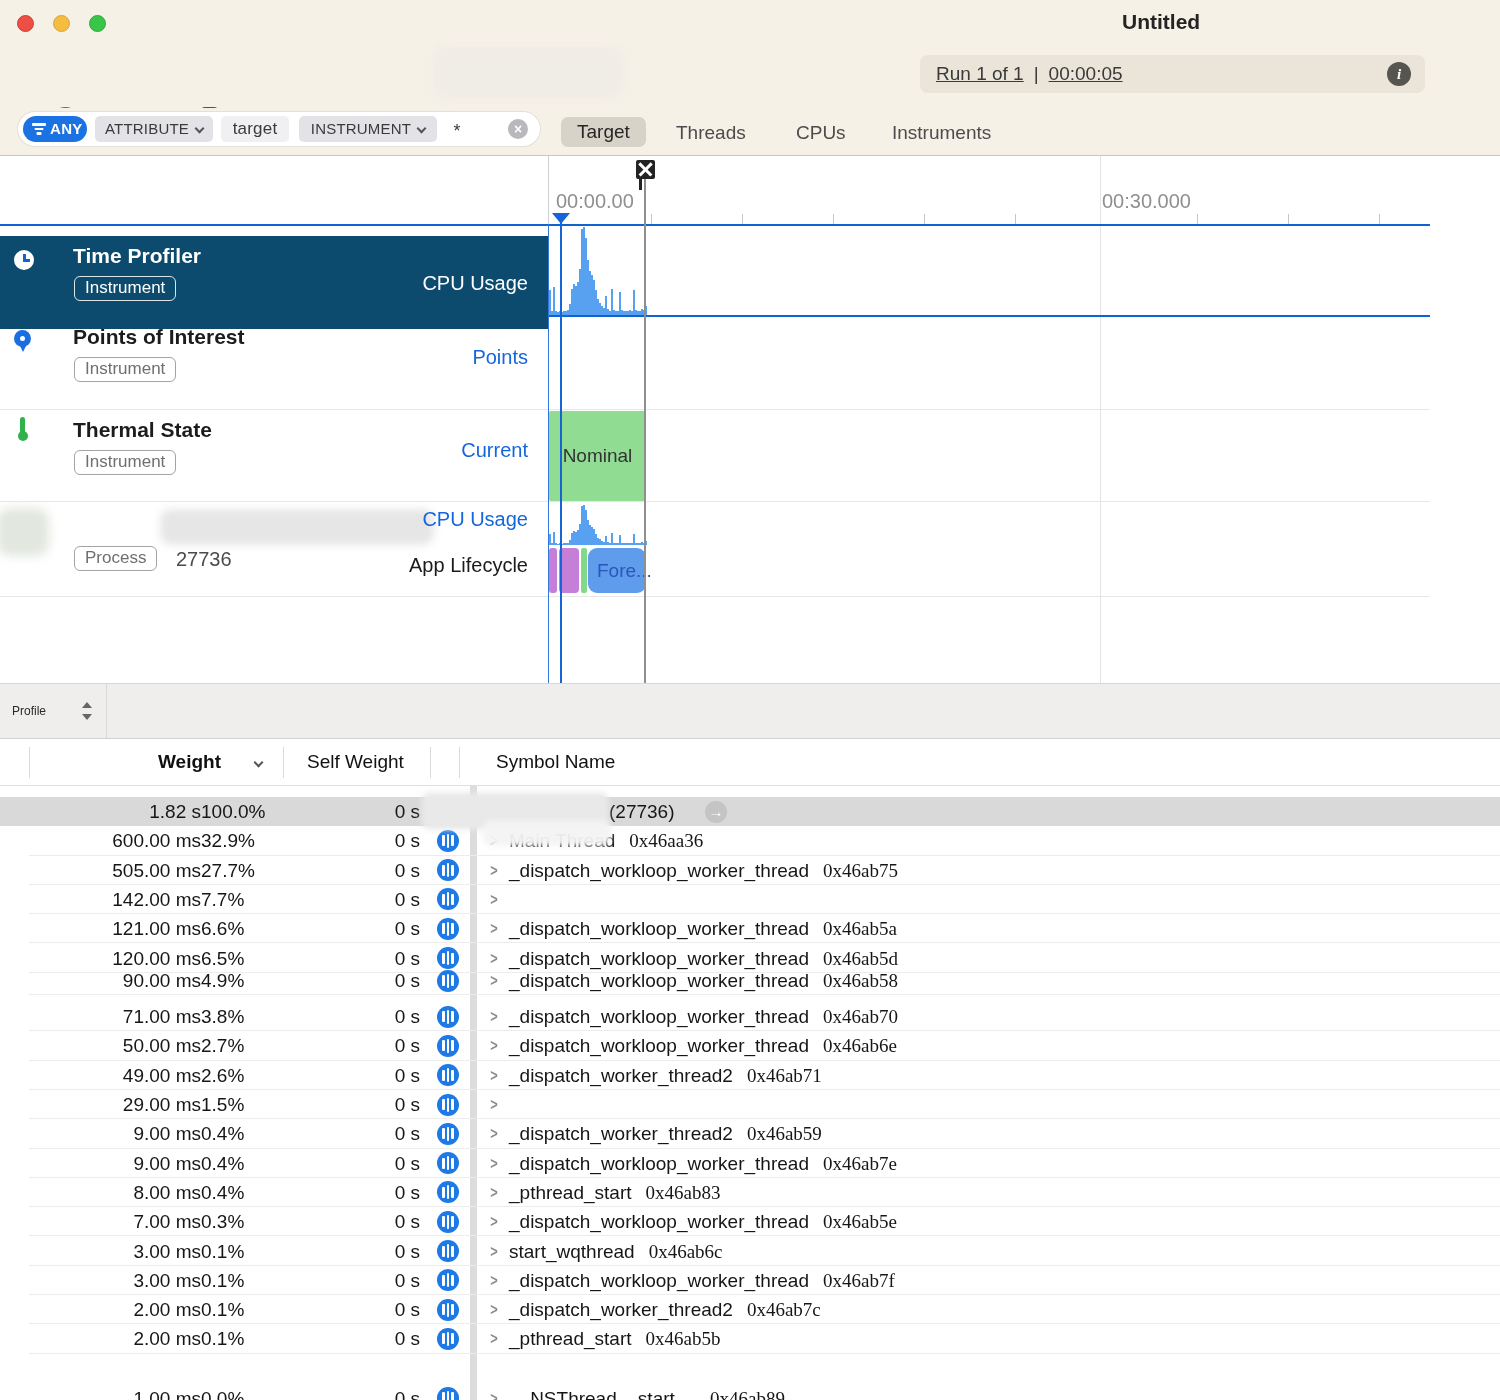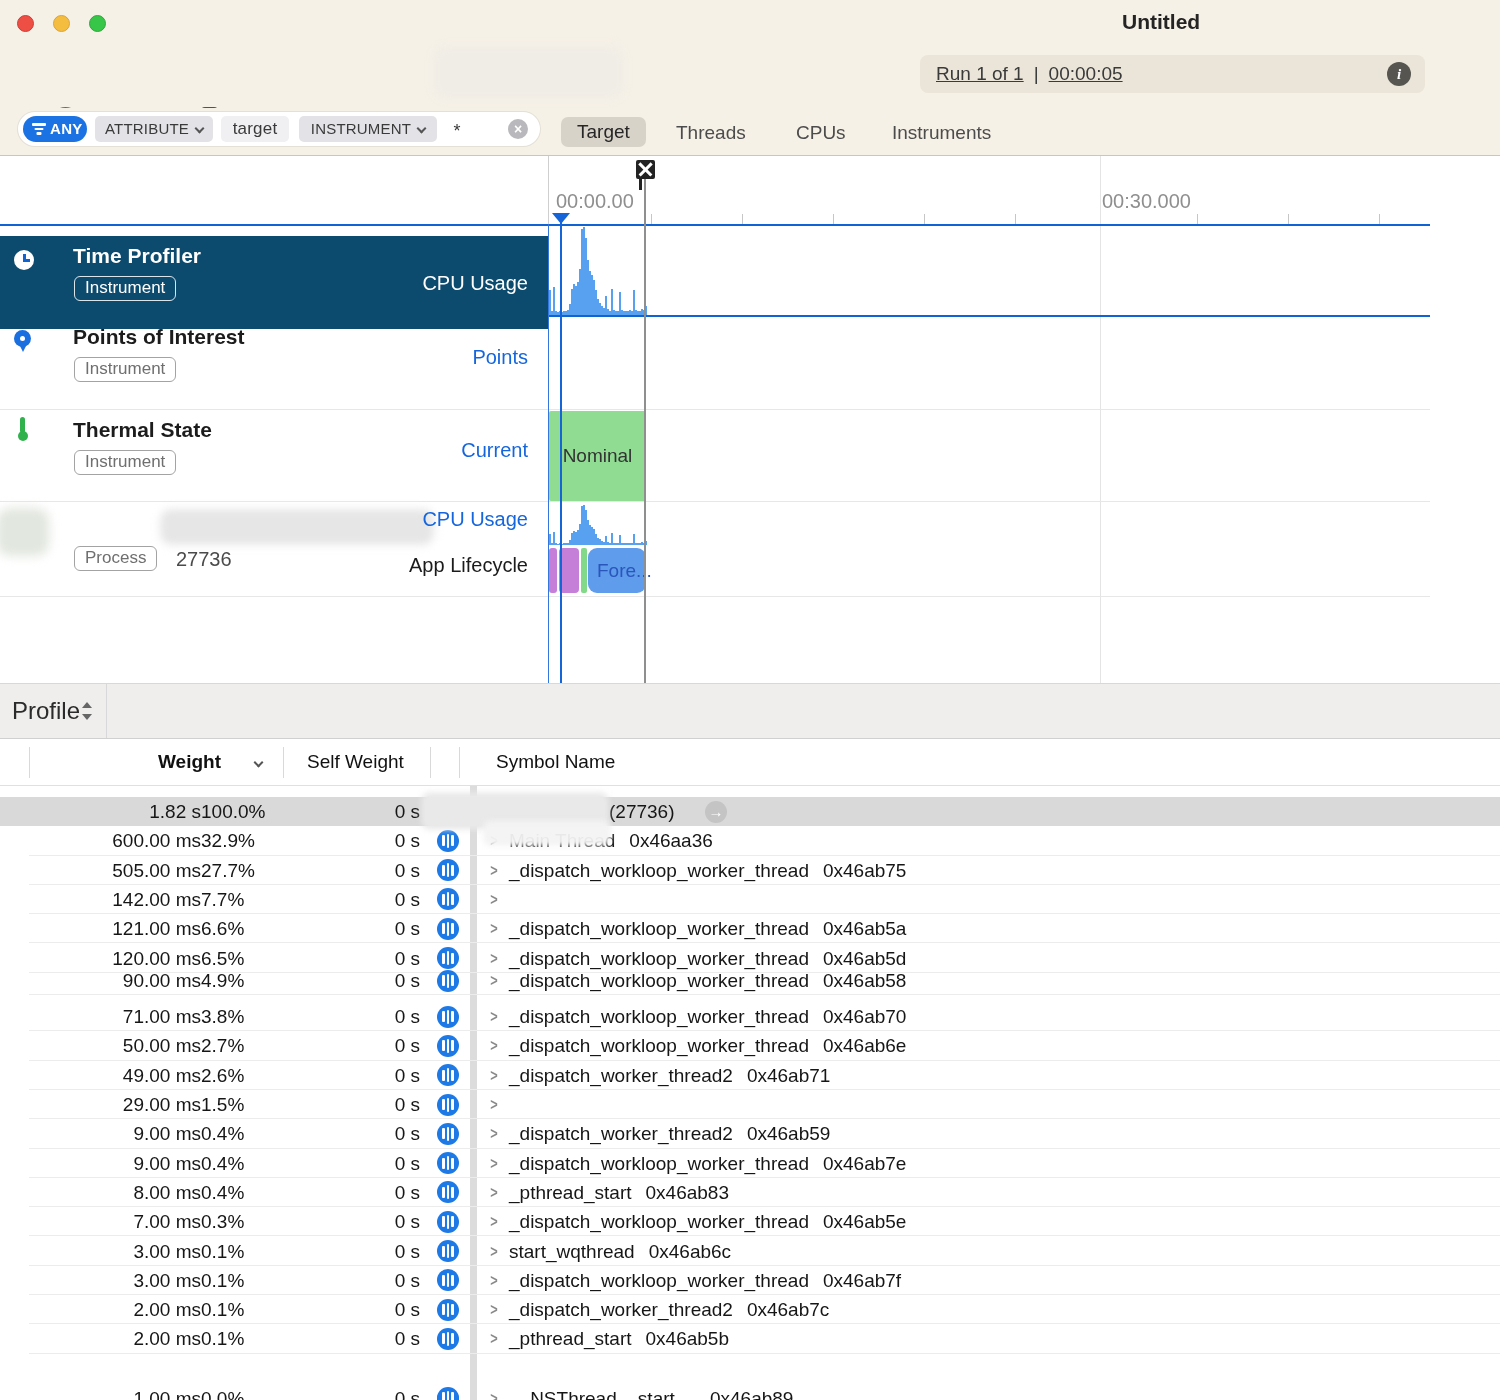--- a/index.html
+++ b/index.html
@@ -103,21 +103,21 @@
   .playhead-line { left:560px; top:57px; width:2px; height:470px; background:#1565d8; }
   .playhead-tri { left:552px; top:57px; width:0; height:0; border-left:9px solid transparent; border-right:9px solid transparent; border-top:11px solid #1565d8; }
   .cursor-line { left:644px; top:4px; width:2px; height:523px; background:#8f8f8f; }
   .flag { left:636px; top:4px; width:19px; height:19px; background:#232323; border-radius:2px; overflow:hidden; }
   .flag i { position:absolute; left:1px; top:8px; width:17px; height:2.5px; background:#fff; }
   .flag i.x1 { transform:rotate(45deg); } .flag i.x2 { transform:rotate(-45deg); }
   .flag-pole { left:639px; top:22px; width:3px; height:12px; background:#232323; }
 
   
   .profilebar { left:0; top:683px; width:1500px; height:56px; background:#efeeec; border-top:1px solid #d8d8d8; border-bottom:1px solid #d0d0d0; }
-  .profile-label { left:12px; top:0; line-height:54px; font-size:24px; color:#2b2b2b; }
+  .profile-label { left:12px; top:0; line-height:54px; font-size:12px; color:#2b2b2b; }
   .updown { left:82px; top:18px; width:10px; height:18px; }
   .updown .u { position:absolute; left:0; top:0; width:0; height:0; border-left:5px solid transparent; border-right:5px solid transparent; border-bottom:6px solid #666; }
   .updown .d { position:absolute; left:0; bottom:0; width:0; height:0; border-left:5px solid transparent; border-right:5px solid transparent; border-top:6px solid #666; }
   .profile-div { left:106px; top:0; width:1px; height:54px; background:#d8d8d8; }
 
   
   .thead { left:0; top:739px; width:1500px; height:47px; background:#fff; border-bottom:1px solid #e0e0e0; }
   .thead .vdiv { top:8px; width:1px; height:31px; background:#d9d9d9; }
   .th-label { top:12px; font-size:19px; color:#111; }
 
@@ -128,21 +128,21 @@
   .trow::after { content:""; position:absolute; left:29px; right:0; bottom:0; height:1px; background:#ececec; }
   .trow .cell { position:absolute; top:0; line-height:29px; white-space:pre; }
   .c-weight { left:0; width:201px; text-align:right; }
   .c-pct { left:201px; width:69px; text-align:left; }
   .c-self { left:280px; width:140px; text-align:right; }
   .thread-ic { position:absolute; left:437px; top:3.5px; width:22px; height:22px; background:#1d79e6; border-radius:50%; overflow:hidden; }
   .thread-ic i { position:absolute; top:4px; width:2.5px; height:14px; background:#fff; border-radius:1px; }
   .thread-ic i:nth-child(1){ left:5px; height:11px; top:5.5px; } .thread-ic i:nth-child(2){ left:9.5px; } .thread-ic i:nth-child(3){ left:14px; height:11px; top:5.5px; }
   .disclosure { position:absolute; left:489px; top:0; line-height:29px; font-size:17px; color:#8a8a8a; transform:scaleX(.75); font-weight:600; }
   .c-symbol { left:509px; }
-  .c-symbol .addr { margin-left:14px; }
+  .c-symbol .addr { margin-left:14px;font-family:Liberation Serif, serif; }
   .summary { top:11px; background:#d9d9d9; }
   .summary::after { display:none; }
   .pid-suffix { left:609px; }
   .focus-btn { position:absolute; left:705px; top:3.5px; width:22px; height:22px; border-radius:50%; background:#c4c4c4; color:#fff; text-align:center; line-height:22px; font-size:15px; font-weight:bold; }
   .blob-row1 { left:424px; top:9px; width:182px; height:32px; background:rgba(233,233,233,.97); box-shadow:0 0 5px 3px rgba(233,233,233,.9); border-radius:6px; filter:blur(1px); }
   .blob-row2 { left:486px; top:37px; width:122px; height:20px; background:rgba(243,243,243,.95); box-shadow:0 0 5px 3px rgba(243,243,243,.9); border-radius:5px; filter:blur(1px); }
 </style>
 </head>
 <body>
 

